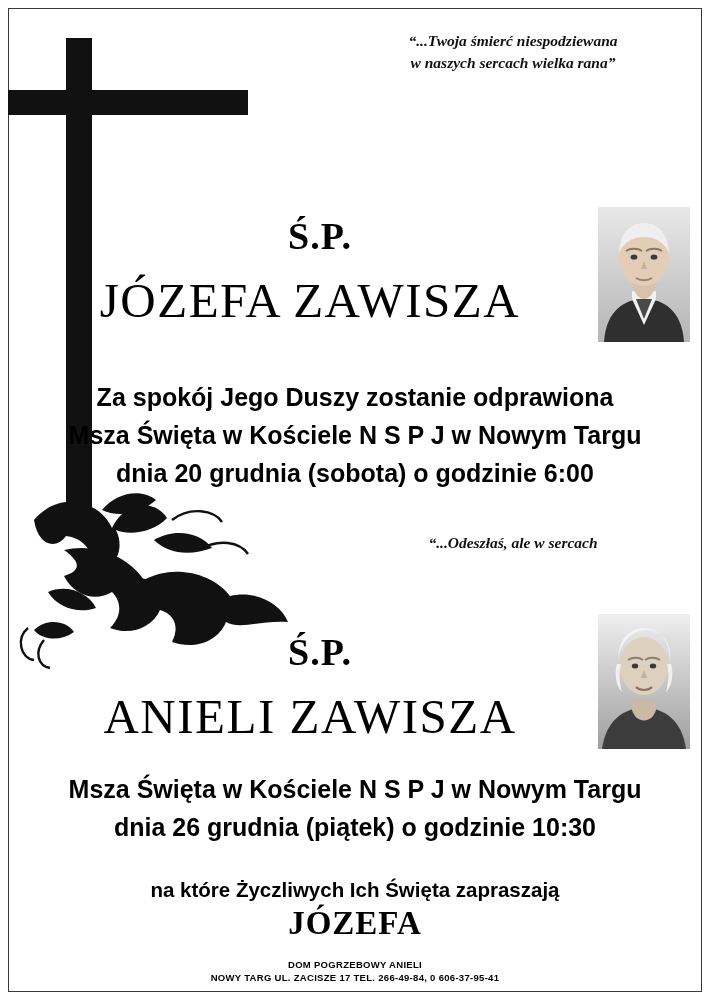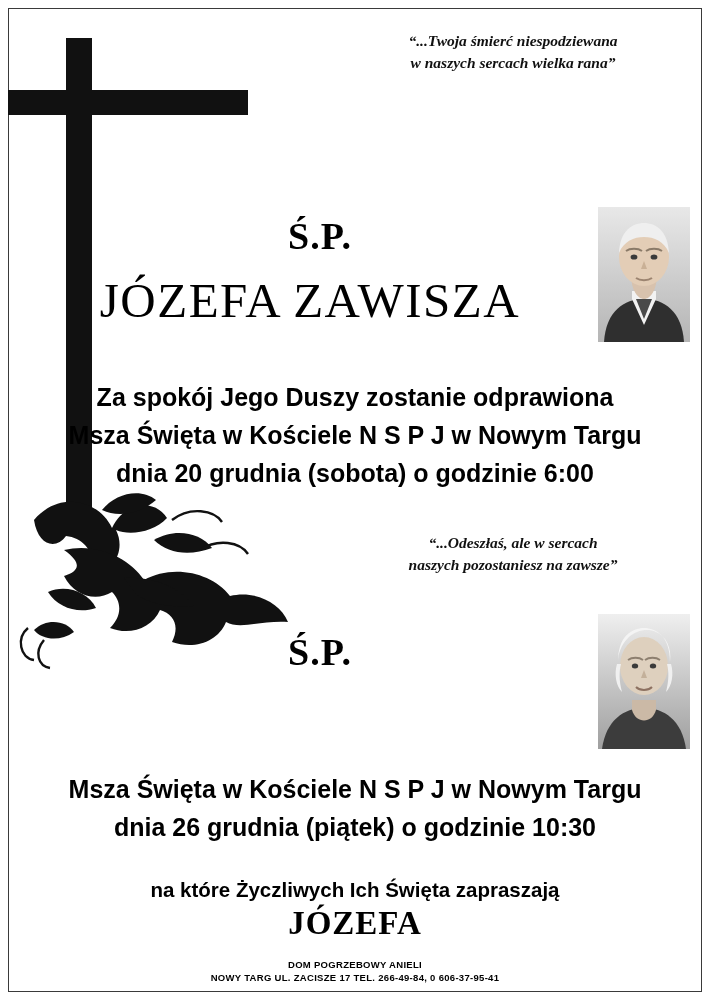--- a/index.html
+++ b/index.html
@@ -234,24 +234,24 @@
   </div>
 
   <div class="mass mass-1">
     <div>Za spokój Jego Duszy zostanie odprawiona</div>
     <div>Msza Święta w Kościele  N S P J  w Nowym Targu</div>
     <div>dnia 20 grudnia (sobota) o godzinie 6:00</div>
   </div>
 
   <div class="quote quote-2">
     <div>“...Odeszłaś, ale w sercach</div>
-    <div>naszych pozostaniesz na zawsze”</div>
   </div>
 
   <div class="sp sp-2">Ś.P.</div>
+  <div class="name name-2">ANIELI  ZAWISZA</div>
 
   <div class="portrait portrait-2">
     <svg width="92" height="135" viewBox="0 0 92 135" xmlns="http://www.w3.org/2000/svg" aria-hidden="true">
       <defs>
         <linearGradient id="bg2" x1="0" y1="0" x2="0" y2="1">
           <stop offset="0%" stop-color="#efefef"></stop>
           <stop offset="100%" stop-color="#9f9f9f"></stop>
         </linearGradient>
       </defs>
       <rect x="0" y="0" width="92" height="135" fill="url(#bg2)"></rect>

